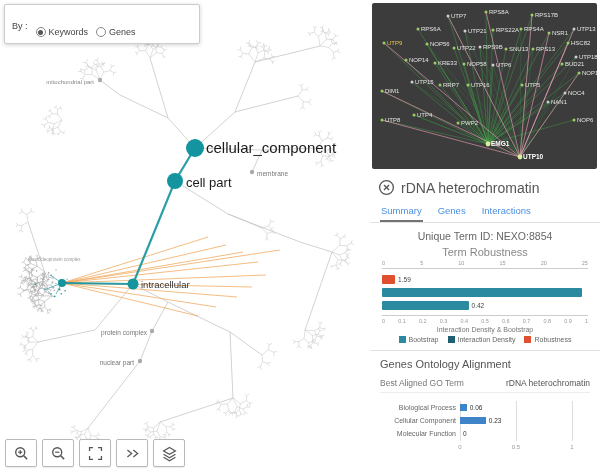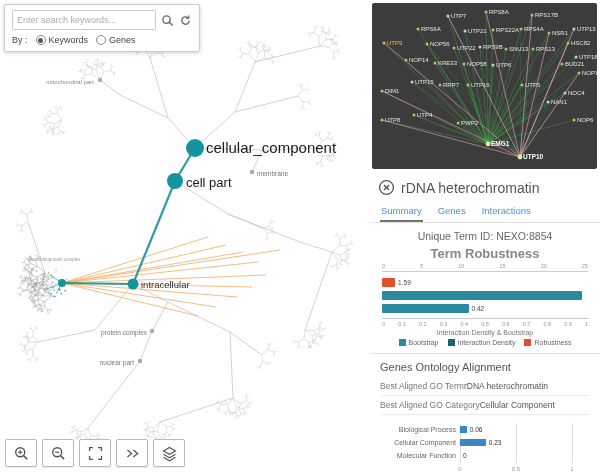--- a/index.html
+++ b/index.html
@@ -17,55 +17,55 @@
   .sp-input-row{display:flex;align-items:center;gap:4px;}
   .sp-input{flex:1;height:18px;border:1px solid #ccc;border-radius:2px;font-size:9px;
             padding:0 4px;color:#444;outline:none;min-width:0;}
   .sp-input::placeholder{color:#aaa;}
   .sp-icon{width:14px;height:14px;display:inline-flex;align-items:center;justify-content:center;cursor:pointer;}
   .sp-radio-row{display:flex;align-items:center;gap:8px;margin-top:5px;font-size:9px;color:#444;}
   .radio{display:inline-block;width:8px;height:8px;border:1px solid #888;border-radius:50%;
          margin-right:3px;vertical-align:-1px;position:relative;}
   .radio.checked::after{content:"";position:absolute;left:1.5px;top:1.5px;width:5px;height:5px;
          border-radius:50%;background:#555;}
-  .sp-radio-row label{display:inline-flex;align-items:flex-end;cursor:pointer;}
+  .sp-radio-row label{display:inline-flex;align-items:flex-end;cursor:pointer;margin-top:12px;}
 
   .toolbar{position:absolute;left:5px;bottom:6px;display:flex;gap:5px;z-index:5;}
   .tb-btn{width:30px;height:26px;background:#fff;border:1px solid #b9b9b9;border-radius:2px;
           display:flex;align-items:center;justify-content:center;cursor:pointer;
           box-shadow:0 1px 1px rgba(0,0,0,.08);}
 
   
   .net-panel{position:absolute;left:372px;top:3px;width:225px;height:166px;background:#3c3c3c;
              border-radius:2px;overflow:hidden;}
   .detail-panel{position:absolute;left:370px;top:171px;width:230px;height:302px;background:#fff;
                 overflow:hidden;}
   .dp-header{display:flex;align-items:center;gap:6px;padding:8px 10px 4px 8px;}
   .dp-title{font-size:14px;color:#555;}
   .tabs{display:flex;gap:14px;padding:2px 10px 0 10px;border-bottom:1px solid #e2e2e2;}
   .tab{font-size:9.5px;color:#4a90e2;padding:3px 1px 4px 1px;cursor:pointer;}
   .tab.active{border-bottom:2px solid #737373;}
   .dp-unique{font-size:10.5px;color:#666;padding:7px 10px 2px 10px;text-align:center;}
 
   .rob-wrap{margin:2px 12px 0 12px;}
-  .rob-title{font-size:13px;color:#888;text-align:center;margin-bottom:2px;font-weight:bold;}
+  .rob-title{font-size:11px;color:#888;text-align:center;margin-bottom:2px;}
   .axis-ticks{display:flex;justify-content:space-between;font-size:5.5px;color:#999;line-height:7px;}
   .axis-line{height:1px;background:#ccc;margin:1px 0 2px 0;}
   .rob-bars{padding:1px 0;}
   .rob-row{display:flex;align-items:center;height:11px;margin:2px 0;}
   .rob-bar{height:9px;border-radius:1px;}
   .rob-val{font-size:6.5px;color:#444;margin-left:3px;}
   .axis-label{font-size:7px;color:#777;text-align:center;margin-top:1px;}
   .legend{display:flex;justify-content:center;gap:9px;margin-top:3px;}
   .legend-item{display:inline-flex;align-items:center;font-size:7px;color:#666;}
   .legend-sw{width:7px;height:7px;display:inline-block;margin-right:3px;}
 
   .divider{height:1px;background:#e3e3e3;margin:7px 0 0 0;}
   .dp-section-h{font-size:11px;color:#555;padding:7px 10px 4px 10px;}
-  .go-row{display:flex;align-items:center;margin:0 10px;
+  .go-row{display:flex;justify-content:space-between;align-items:center;margin:0 10px;
           padding:4px 0;font-size:8.5px;border-bottom:1px solid #ececec;}
   .go-row:first-of-type{border-top:1px solid #ececec;}
   .go-row .gl{color:#777;}
   .go-row .gv{color:#555;text-align:right;}
 
   #go-chart{position:relative;margin:8px 10px 0 10px;height:56px;}
   .gc-grid{position:absolute;top:0;height:40px;width:1px;background:#ddd;}
   .gc-row{display:flex;align-items:center;height:13px;position:relative;}
   .gc-label{width:76px;margin-right:4px;font-size:7px;color:#666;text-align:right;flex:none;}
   .gc-bar{height:7px;flex:none;}
@@ -1092,35 +1092,20 @@
           <text x="141" y="288" font-size="9.5" fill="#333333" text-anchor="start">intracellular</text>
           <text x="94" y="84" font-size="6" fill="#888888" text-anchor="end">mitochondrial part</text>
           <text x="257" y="176" font-size="6.5" fill="#777777" text-anchor="start">membrane</text>
           <text x="147" y="335" font-size="6.5" fill="#777777" text-anchor="end">protein complex</text>
           <text x="134" y="365" font-size="6.5" fill="#777777" text-anchor="end">nuclear part</text>
           <text x="28" y="261" font-size="4.5" fill="#999999" text-anchor="start">ribonucleoprotein complex</text>
         </g>
       </svg>
 
     <div class="search-panel">
-      <div class="sp-input-row">
-        <input class="sp-input" placeholder="Enter search keywords..." style="">
-        <span class="sp-icon">
-          <svg width="13" height="13" viewBox="0 0 14 14">
-              <circle cx="6" cy="6" r="4" fill="none" stroke="#666" stroke-width="1.4"></circle>
-              <line x1="9" y1="9" x2="12.5" y2="12.5" stroke="#666" stroke-width="1.5"></line>
-            </svg>
-        </span>
-        <span class="sp-icon">
-          <svg width="13" height="13" viewBox="0 0 14 14">
-              <path d="M11 7a4 4 0 1 1-1.4-3" fill="none" stroke="#666" stroke-width="1.4"></path>
-              <path d="M10.5 1.5v3h-3" fill="none" stroke="#666" stroke-width="1.4"></path>
-            </svg>
-        </span>
-      </div>
       <div class="sp-radio-row">
         <span>By :</span>
         <label>
           <span class="radio checked"></span>
           <span>Keywords</span>
         </label>
         <label>
           <span class="radio"></span>
           <span>Genes</span>
         </label>
@@ -1372,24 +1357,20 @@
         </div>
     </div>
 
     <div class="divider"></div>
     <div class="dp-section-h">Genes Ontology Alignment</div>
 
     <div class="go-row">
       <span class="gl">Best Aligned GO Term</span>
       <span class="gv">rDNA heterochromatin</span>
     </div>
-    <div class="go-row">
-      <span class="gl">Best Aligned GO Category</span>
-      <span class="gv">Cellular Component</span>
-    </div>
 
     <div id="go-chart">
         <div class="gc-grid" style="left: 80px;"></div>
         <div class="gc-grid" style="left: 136px;"></div>
         <div class="gc-grid" style="left: 192px;"></div>
         <div class="gc-row">
           <span class="gc-label">Biological Process</span>
           <div class="gc-bar" style="width: 6.72px; background: rgb(63, 131, 201);"></div>
           <span class="gc-val">0.06</span>
         </div>

